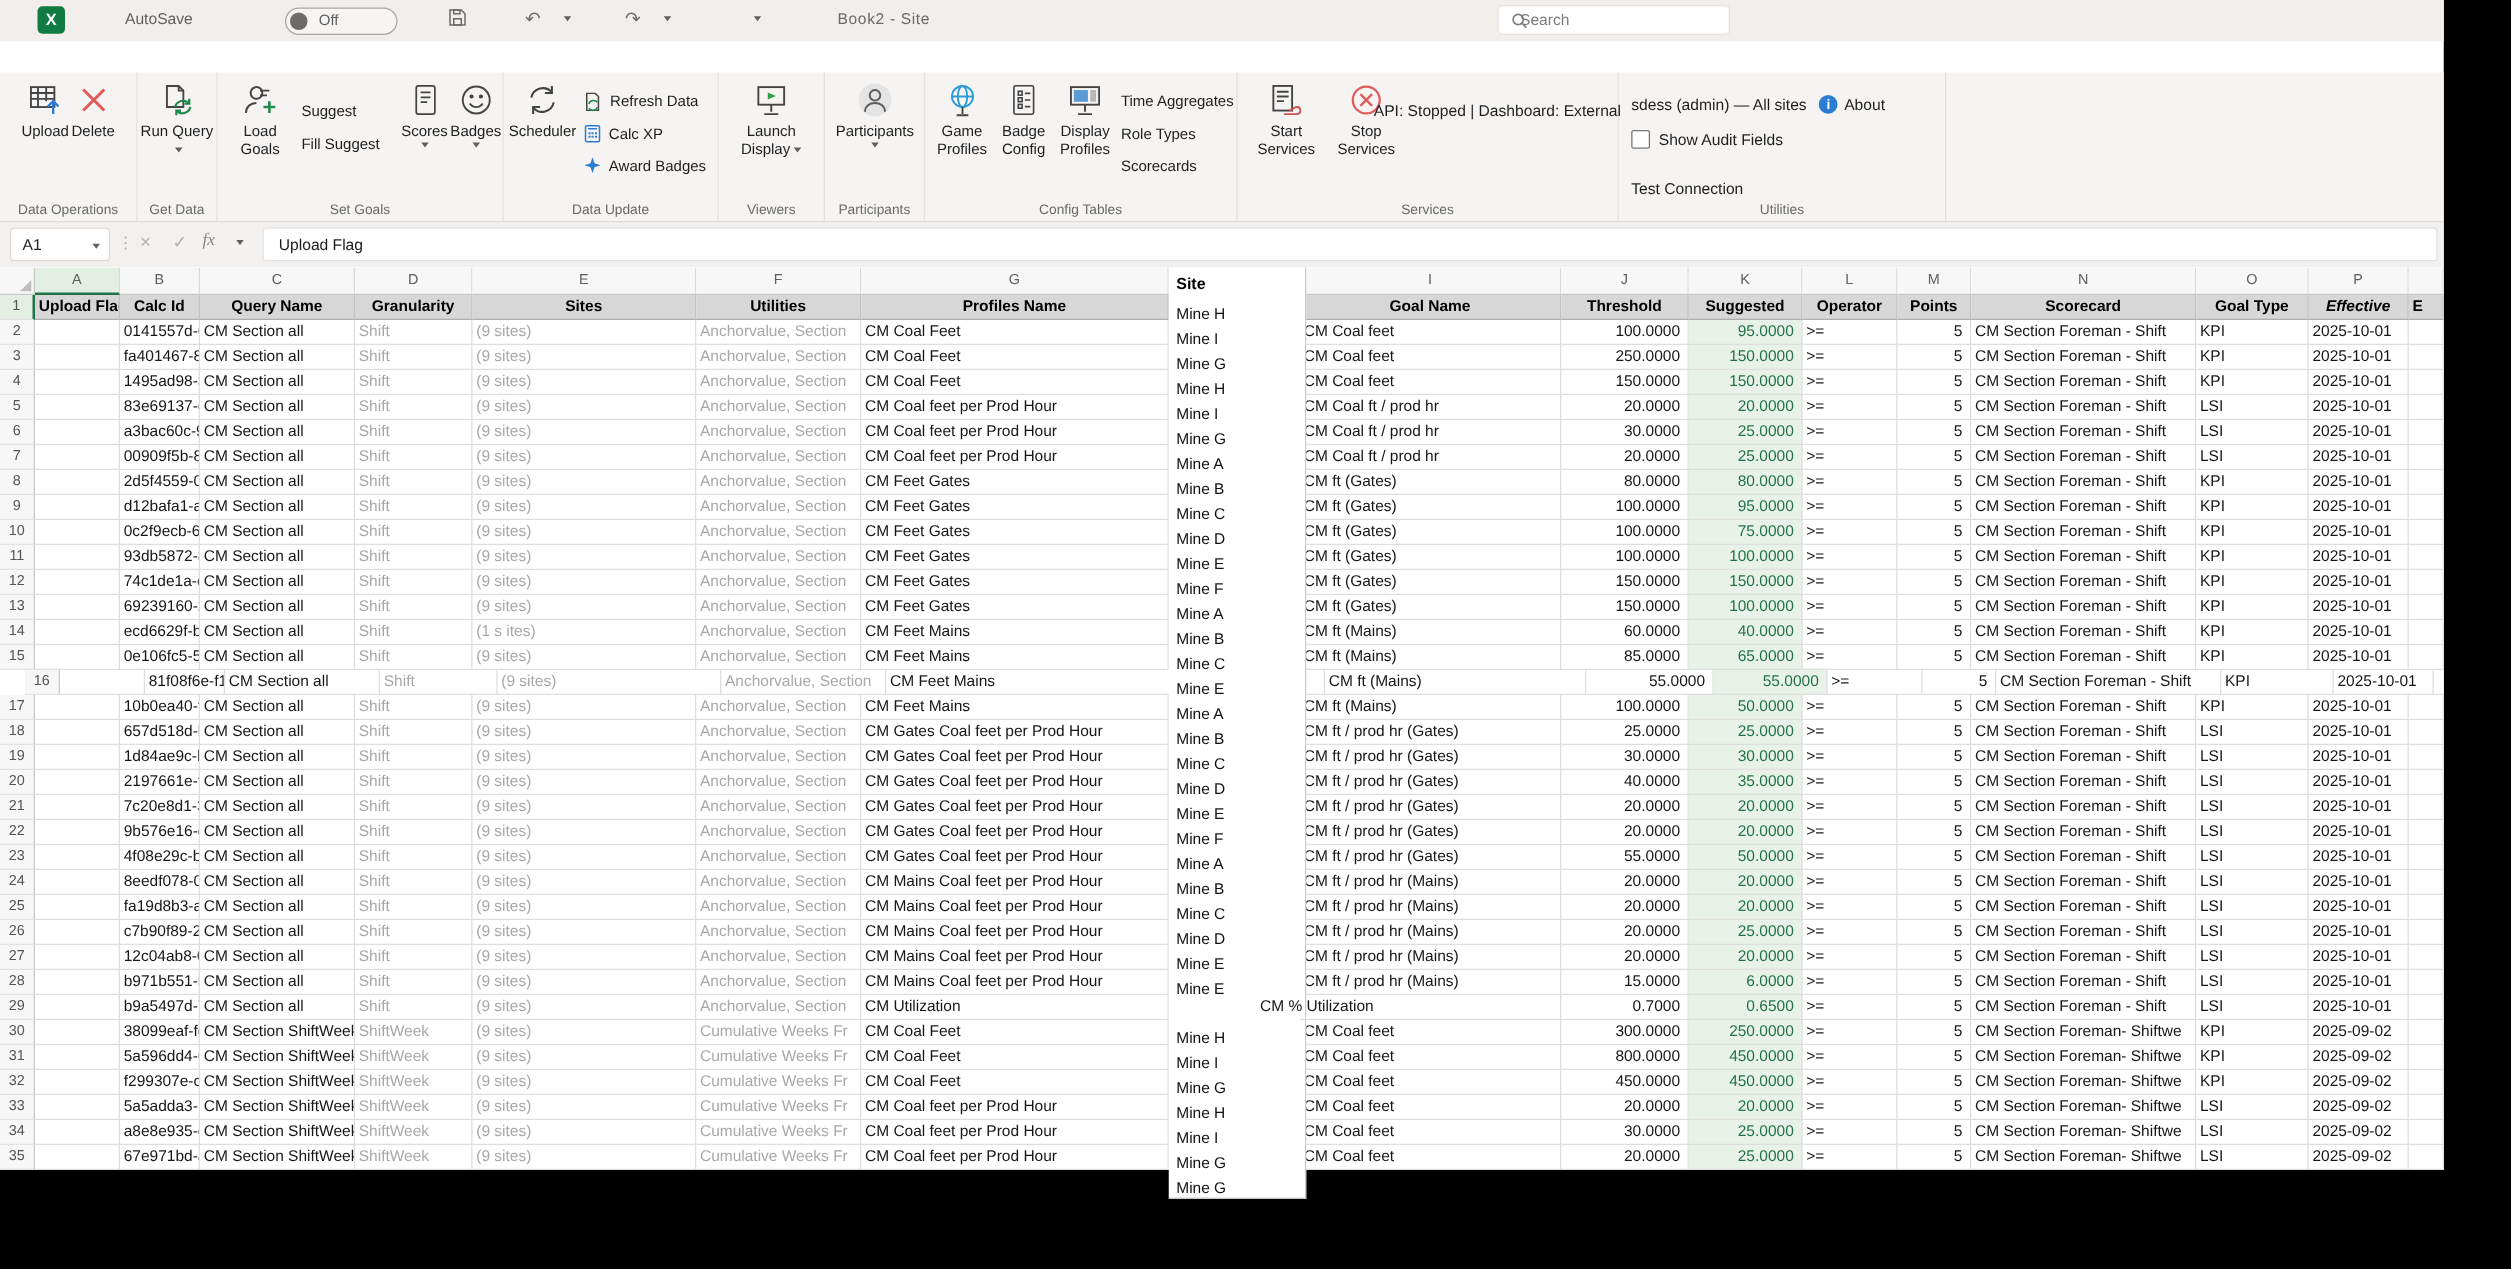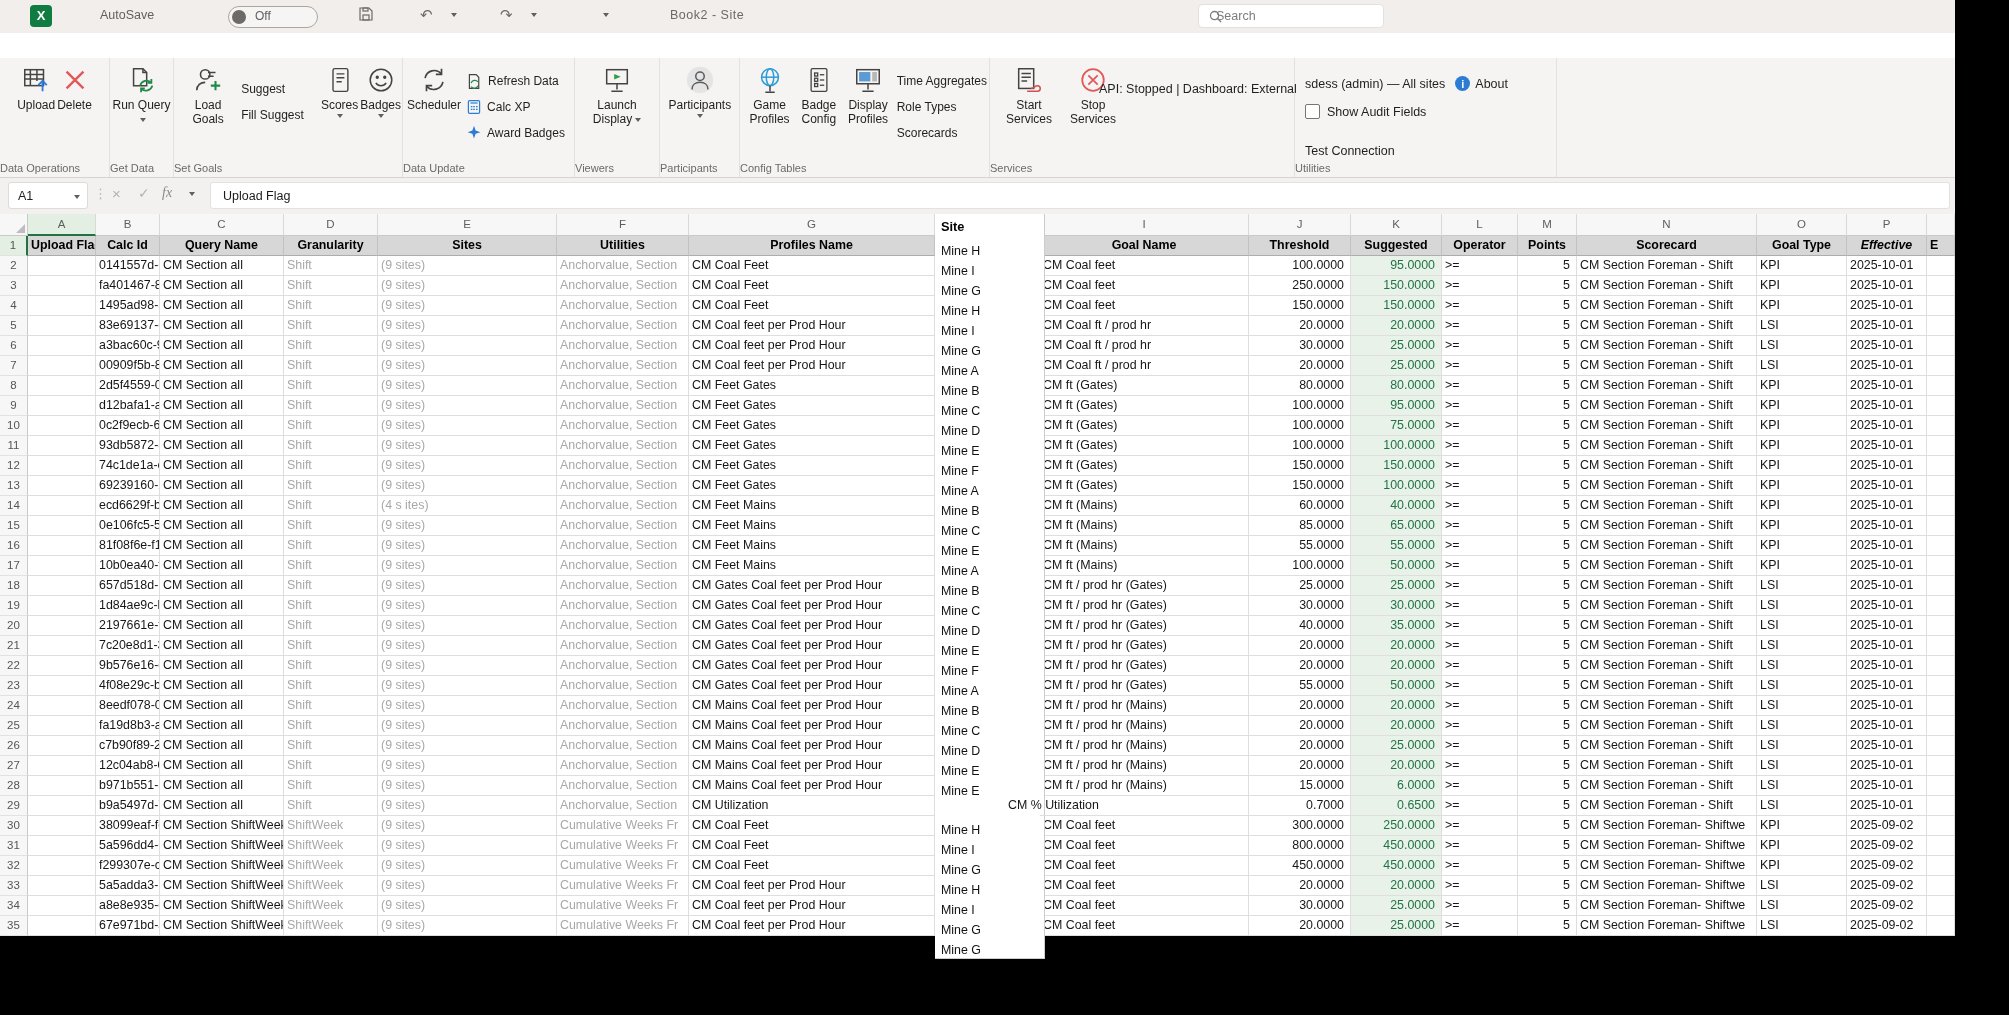--- a/index.html
+++ b/index.html
@@ -27,21 +27,21 @@
   .tabrow{position:absolute;left:0;top:33px;width:1955px;height:25px;background:#f6f4f2;
           display:flex;padding-left:10px;box-sizing:border-box;}
   .tab{height:25px;line-height:24px;padding:0 13px;font-size:13px;color:#444;box-sizing:border-box;cursor:default;}
   .tab.active{font-weight:700;color:#222;border-bottom:3px solid #217346;}
 
   
   .ribbon{position:absolute;left:0;top:58px;width:1955px;height:120px;background:#f6f4f2;
           border-bottom:1px solid #d5d2cf;display:flex;box-sizing:border-box;}
   .rgroup{position:relative;height:100%;border-right:1px solid #e3e0dd;box-sizing:border-box;
           display:flex;align-items:flex-start;padding-top:4px;}
-  .glabel{position:absolute;bottom:3px;left:0;width:100%;text-align:left;font-size:11px;color:#6a6a6a;}
+  .glabel{position:absolute;bottom:3px;left:0;width:100%;text-align:center;font-size:11px;color:#6a6a6a;}
   .btnL{display:flex;flex-direction:column;align-items:center;margin:0 1px;cursor:default;}
   .ric{height:36px;display:flex;align-items:center;justify-content:center;}
   .blbl{font-size:12px;line-height:14px;text-align:center;color:#1f1f1f;max-width:62px;}
   .chev{display:inline-block;width:0;height:0;border-left:3.5px solid transparent;
         border-right:3.5px solid transparent;border-top:4px solid #5f5f5f;margin-left:3px;vertical-align:middle;}
   .chev-b{display:block;margin:2px auto 0;}
   .stack{display:flex;flex-direction:column;justify-content:flex-start;margin:14px 2px 0 4px;}
   .btnS{display:flex;align-items:center;height:26px;font-size:12px;color:#1f1f1f;white-space:nowrap;cursor:default;}
   .btnS .sic{margin-right:5px;display:flex;align-items:center;}
   .svc-status{position:absolute;left:109px;top:24px;font-size:12.5px;color:#1f1f1f;white-space:nowrap;}
@@ -679,21 +679,21 @@
           <div class="gcell" style="width: 90px;">KPI</div>
           <div class="gcell c-dt" style="width: 80px;">2025-10-01</div>
           <div class="gcell" style="width: 28px;"></div>
         </div>
         <div class="grow">
           <div class="gcell rnum" style="width: 28px;">14</div>
           <div class="gcell" style="width: 68px;"></div>
           <div class="gcell" style="width: 64px;">ecd6629f-b5</div>
           <div class="gcell" style="width: 124px;">CM Section all</div>
           <div class="gcell c-gy" style="width: 94px;">Shift</div>
-          <div class="gcell c-gy" style="width: 179px;">(4 s ites)</div>
+          <div class="gcell c-gy" style="width: 179px;">(1 s ites)</div>
           <div class="gcell c-gy" style="width: 132px;">Anchorvalue, Section</div>
           <div class="gcell" style="width: 246px;">CM Feet Mains</div>
           <div class="gcell" style="width: 105px;"></div>
           <div class="gcell" style="width: 209px;">CM ft (Mains)</div>
           <div class="gcell c-r" style="width: 102px;">60.0000</div>
           <div class="gcell c-k" style="width: 91px;">40.0000</div>
           <div class="gcell" style="width: 76px;">&gt;=</div>
           <div class="gcell c-r" style="width: 59px;">5</div>
           <div class="gcell" style="width: 180px;">CM Section Foreman - Shift</div>
           <div class="gcell" style="width: 90px;">KPI</div>
@@ -714,21 +714,21 @@
           <div class="gcell c-r" style="width: 102px;">85.0000</div>
           <div class="gcell c-k" style="width: 91px;">65.0000</div>
           <div class="gcell" style="width: 76px;">&gt;=</div>
           <div class="gcell c-r" style="width: 59px;">5</div>
           <div class="gcell" style="width: 180px;">CM Section Foreman - Shift</div>
           <div class="gcell" style="width: 90px;">KPI</div>
           <div class="gcell c-dt" style="width: 80px;">2025-10-01</div>
           <div class="gcell" style="width: 28px;"></div>
         </div>
         <div class="grow">
-          <div class="gcell rnum" style="width: 28px;">16</div>
+          <div class="gcell rnum" style="width: 28px; margin-left: 20px;">16</div>
           <div class="gcell" style="width: 68px;"></div>
           <div class="gcell" style="width: 64px;">81f08f6e-f1f</div>
           <div class="gcell" style="width: 124px;">CM Section all</div>
           <div class="gcell c-gy" style="width: 94px;">Shift</div>
           <div class="gcell c-gy" style="width: 179px;">(9 sites)</div>
           <div class="gcell c-gy" style="width: 132px;">Anchorvalue, Section</div>
           <div class="gcell" style="width: 246px;">CM Feet Mains</div>
           <div class="gcell" style="width: 105px;"></div>
           <div class="gcell" style="width: 209px;">CM ft (Mains)</div>
           <div class="gcell c-r" style="width: 102px;">55.0000</div>

